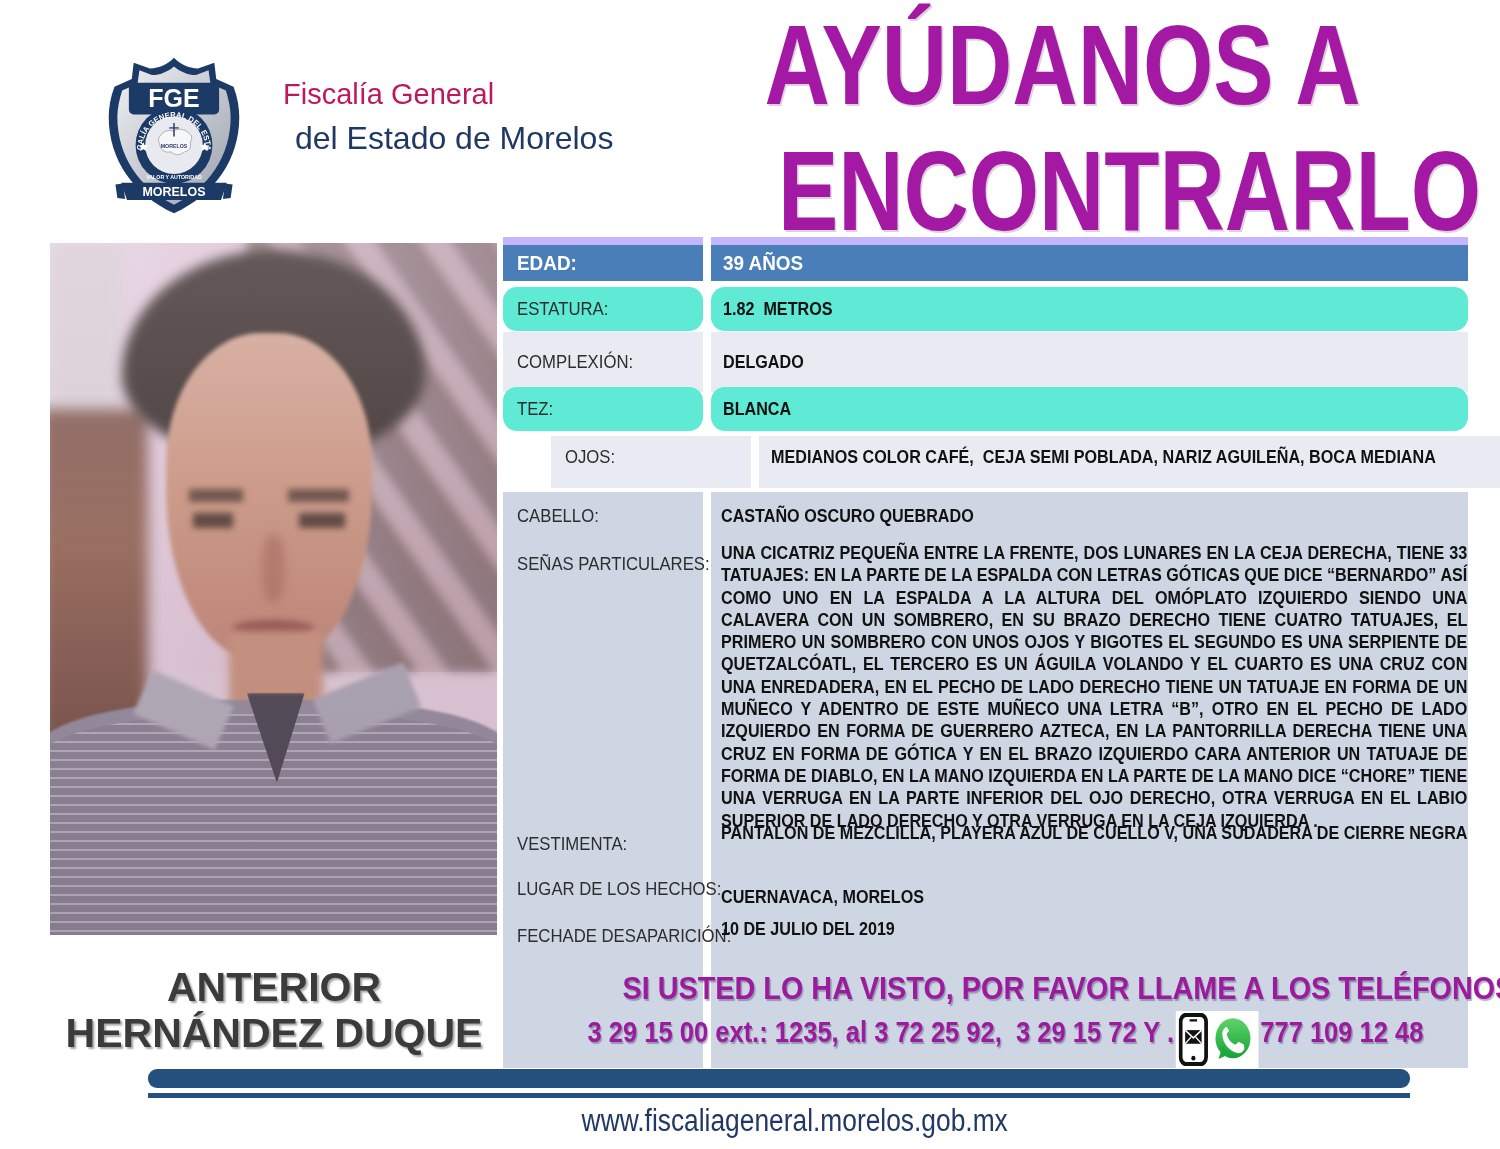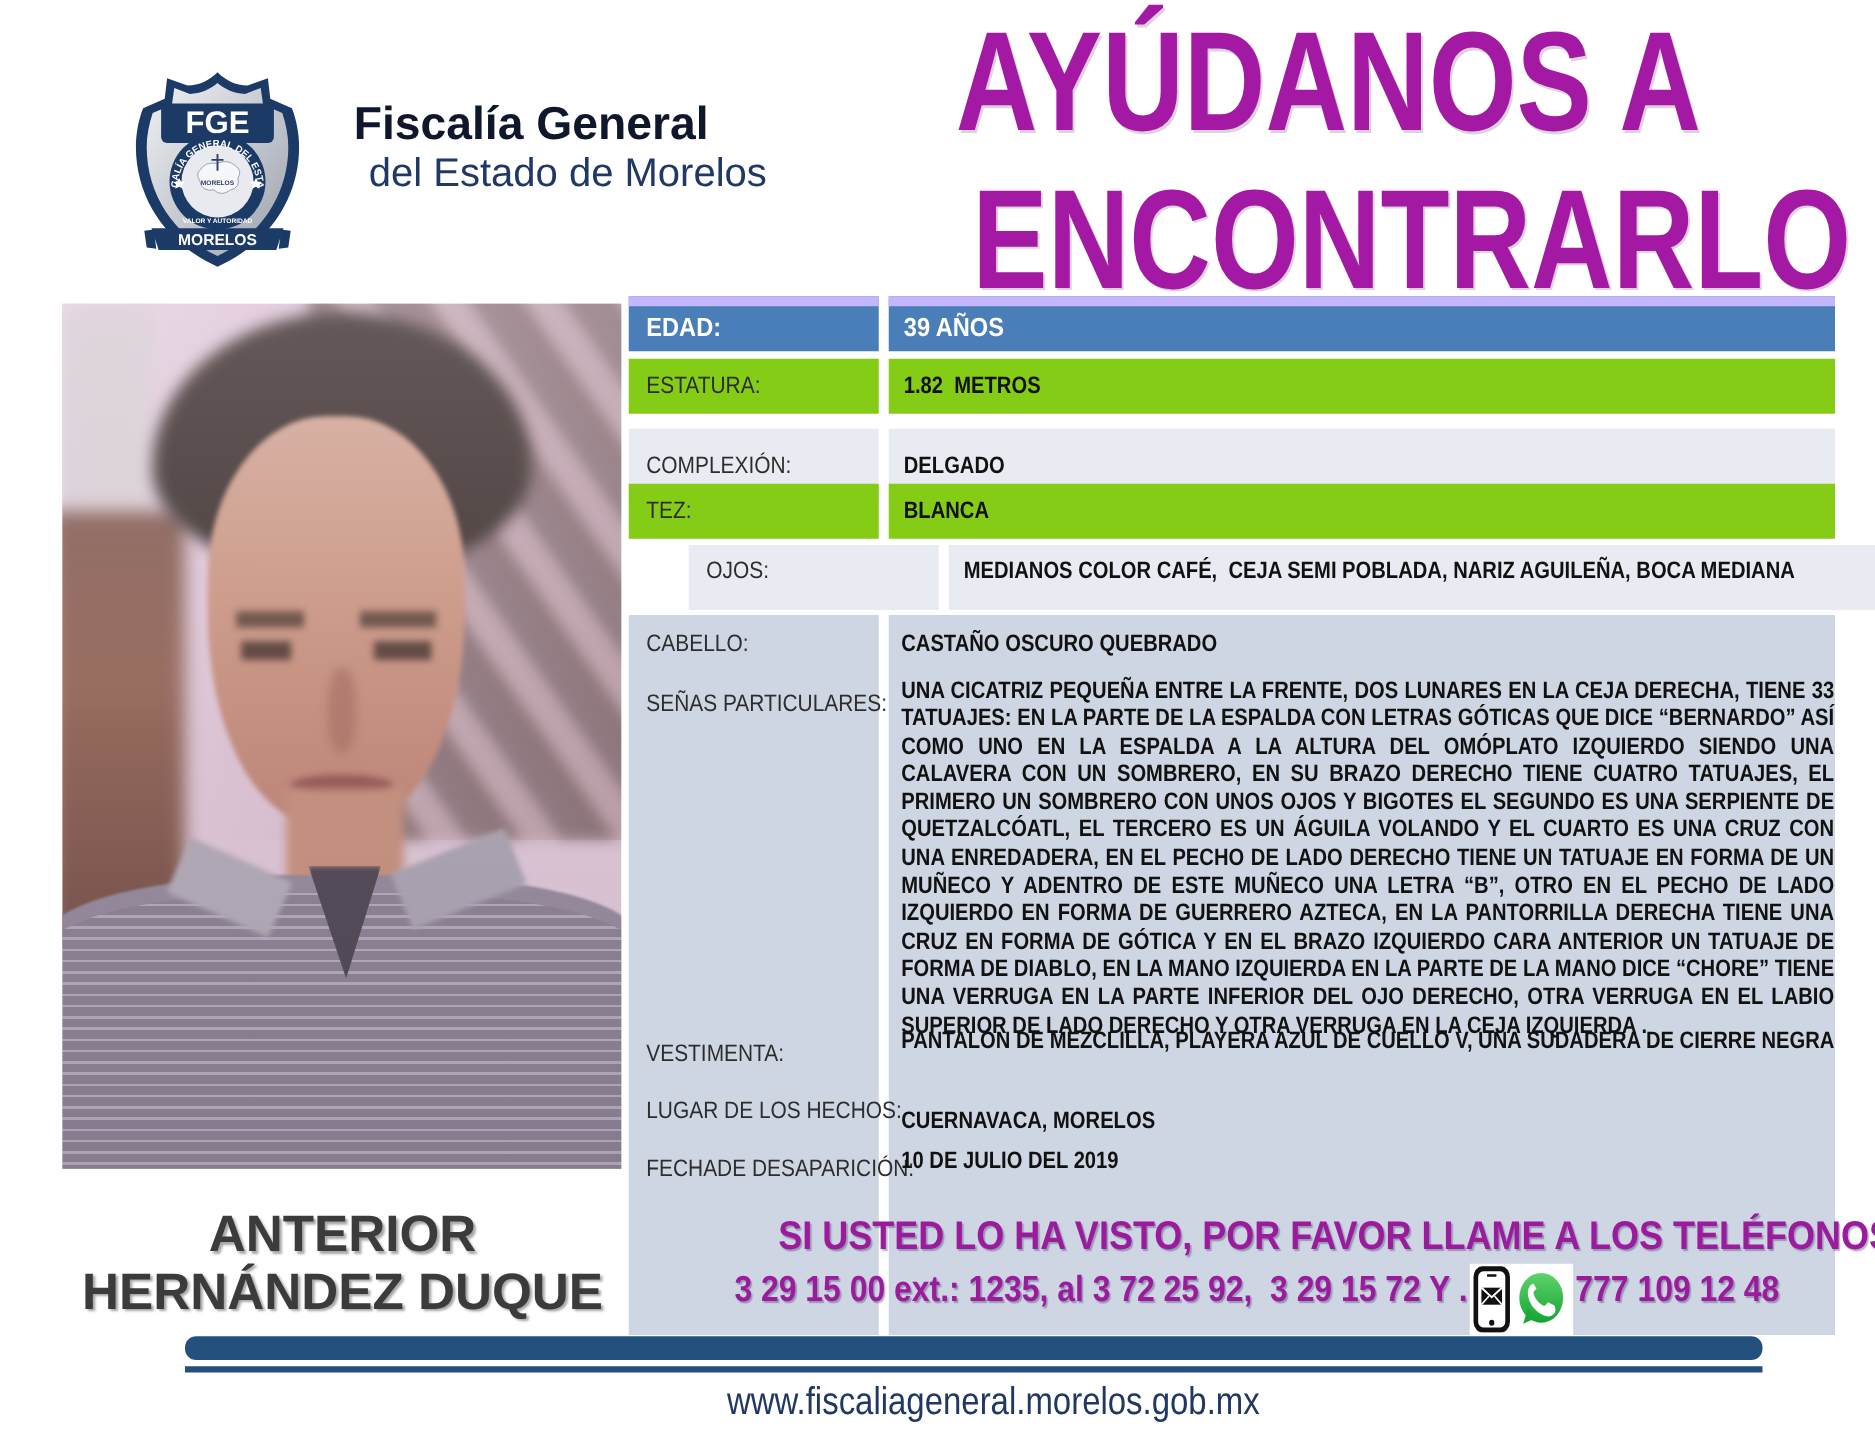--- a/index.html
+++ b/index.html
@@ -2,21 +2,21 @@
 <html><head>
 <meta charset="utf-8">
 <style>
   * { margin:0; padding:0; box-sizing:border-box; }
   html,body { width:1500px; height:1149px; background:#ffffff;
               font-family:"Liberation Sans", sans-serif; }
   .poster { position:relative; width:1500px; height:1149px; background:#fff; overflow:hidden; }
 
   
   .badge-svg { position:absolute; left:90px; top:54px; width:168px; height:168px; }
-  .org1 { position:absolute; left:283px; top:78px; font-size:37px; font-weight:bold; color:#0f172a; }
+  .org1 { position:absolute; left:283px; top:78px; font-size:29px; font-weight:normal; color:#be185d; }
   .org2 { position:absolute; left:283px; top:120px; font-size:32px; color:#203864;margin-left:12px; }
   .headline { position:absolute; left:690px; top:2px; width:770px; text-align:left;
               color:#A319A3; font-weight:bold; font-size:113px; line-height:126px;
               text-shadow:2px 2px 0 rgba(70,0,70,0.18); white-space:nowrap; }
   .headline .hl { display:inline-block; transform:scaleX(0.80); transform-origin:center; }
 
   
   .photo { position:absolute; left:50px; top:243px; width:447px; height:692px;
            background:#d9c3d2; overflow:hidden; }
   .photo > div { position:absolute; }
@@ -58,21 +58,21 @@
 
   .name { position:absolute; left:50px; top:964px; width:448px; text-align:center;
           font-size:41px; font-weight:bold; color:#3b3b3b; line-height:46px;
           text-shadow:2px 2px 2px rgba(0,0,0,0.35); white-space:nowrap; }
 
   
   .trow { position:absolute; left:503px; width:965px; }
   .tcell { position:absolute; top:0; height:100%; display:flex; align-items:center; }
   .tlabel { left:0; width:200px; padding-left:14px; }
   .tvalue { left:208px; width:757px; padding-left:12px; }
-  .r-light  { background:#84cc16; }
+  .r-light  { background:#5eead4;border-radius:14px; }
   .r-lighter{ background:#E9EBF2; }
   .r-blue   { background:#4A7EB8; border-top:8px solid #c4b5fd; }
   .lab { font-size:19px; color:#2d2d2d; transform:scaleX(0.88); transform-origin:left center; white-space:pre; }
   .val { font-size:19px; font-weight:bold; color:#111; transform:scaleX(0.85); transform-origin:left center; white-space:pre; }
   .hdrtxt { font-size:21px; font-weight:bold; color:#ffffff; transform:scaleX(0.9); transform-origin:left center; white-space:pre; }
   .row-top { align-items:flex-start; padding-top:10px;margin-left:48px; }
 
   .bigblock { position:absolute; left:503px; top:492px; width:965px; height:576px; background:#CED5E3; }
   .bb-divider { position:absolute; left:200px; top:0; width:8px; height:100%; background:#ffffff; }
   .blabel { position:absolute; left:14px; font-size:19px; color:#2d2d2d;
@@ -182,21 +182,21 @@
       </div>
   </div>
   <div class="trow" style="top:287px;height:44px">
     <div class="tcell tlabel r-light">
         <span class="lab">ESTATURA:</span>
       </div>
     <div class="tcell tvalue r-light">
         <span class="val">1.82  METROS</span>
       </div>
   </div>
-  <div class="trow" style="top:343px;height:60px">
+  <div class="trow" style="top:332px;height:60px">
     <div class="tcell tlabel r-lighter">
         <span class="lab">COMPLEXIÓN:</span>
       </div>
     <div class="tcell tvalue r-lighter">
         <span class="val">DELGADO</span>
       </div>
   </div>
   <div class="trow" style="top:387px;height:44px">
     <div class="tcell tlabel r-light">
         <span class="lab">TEZ:</span>

